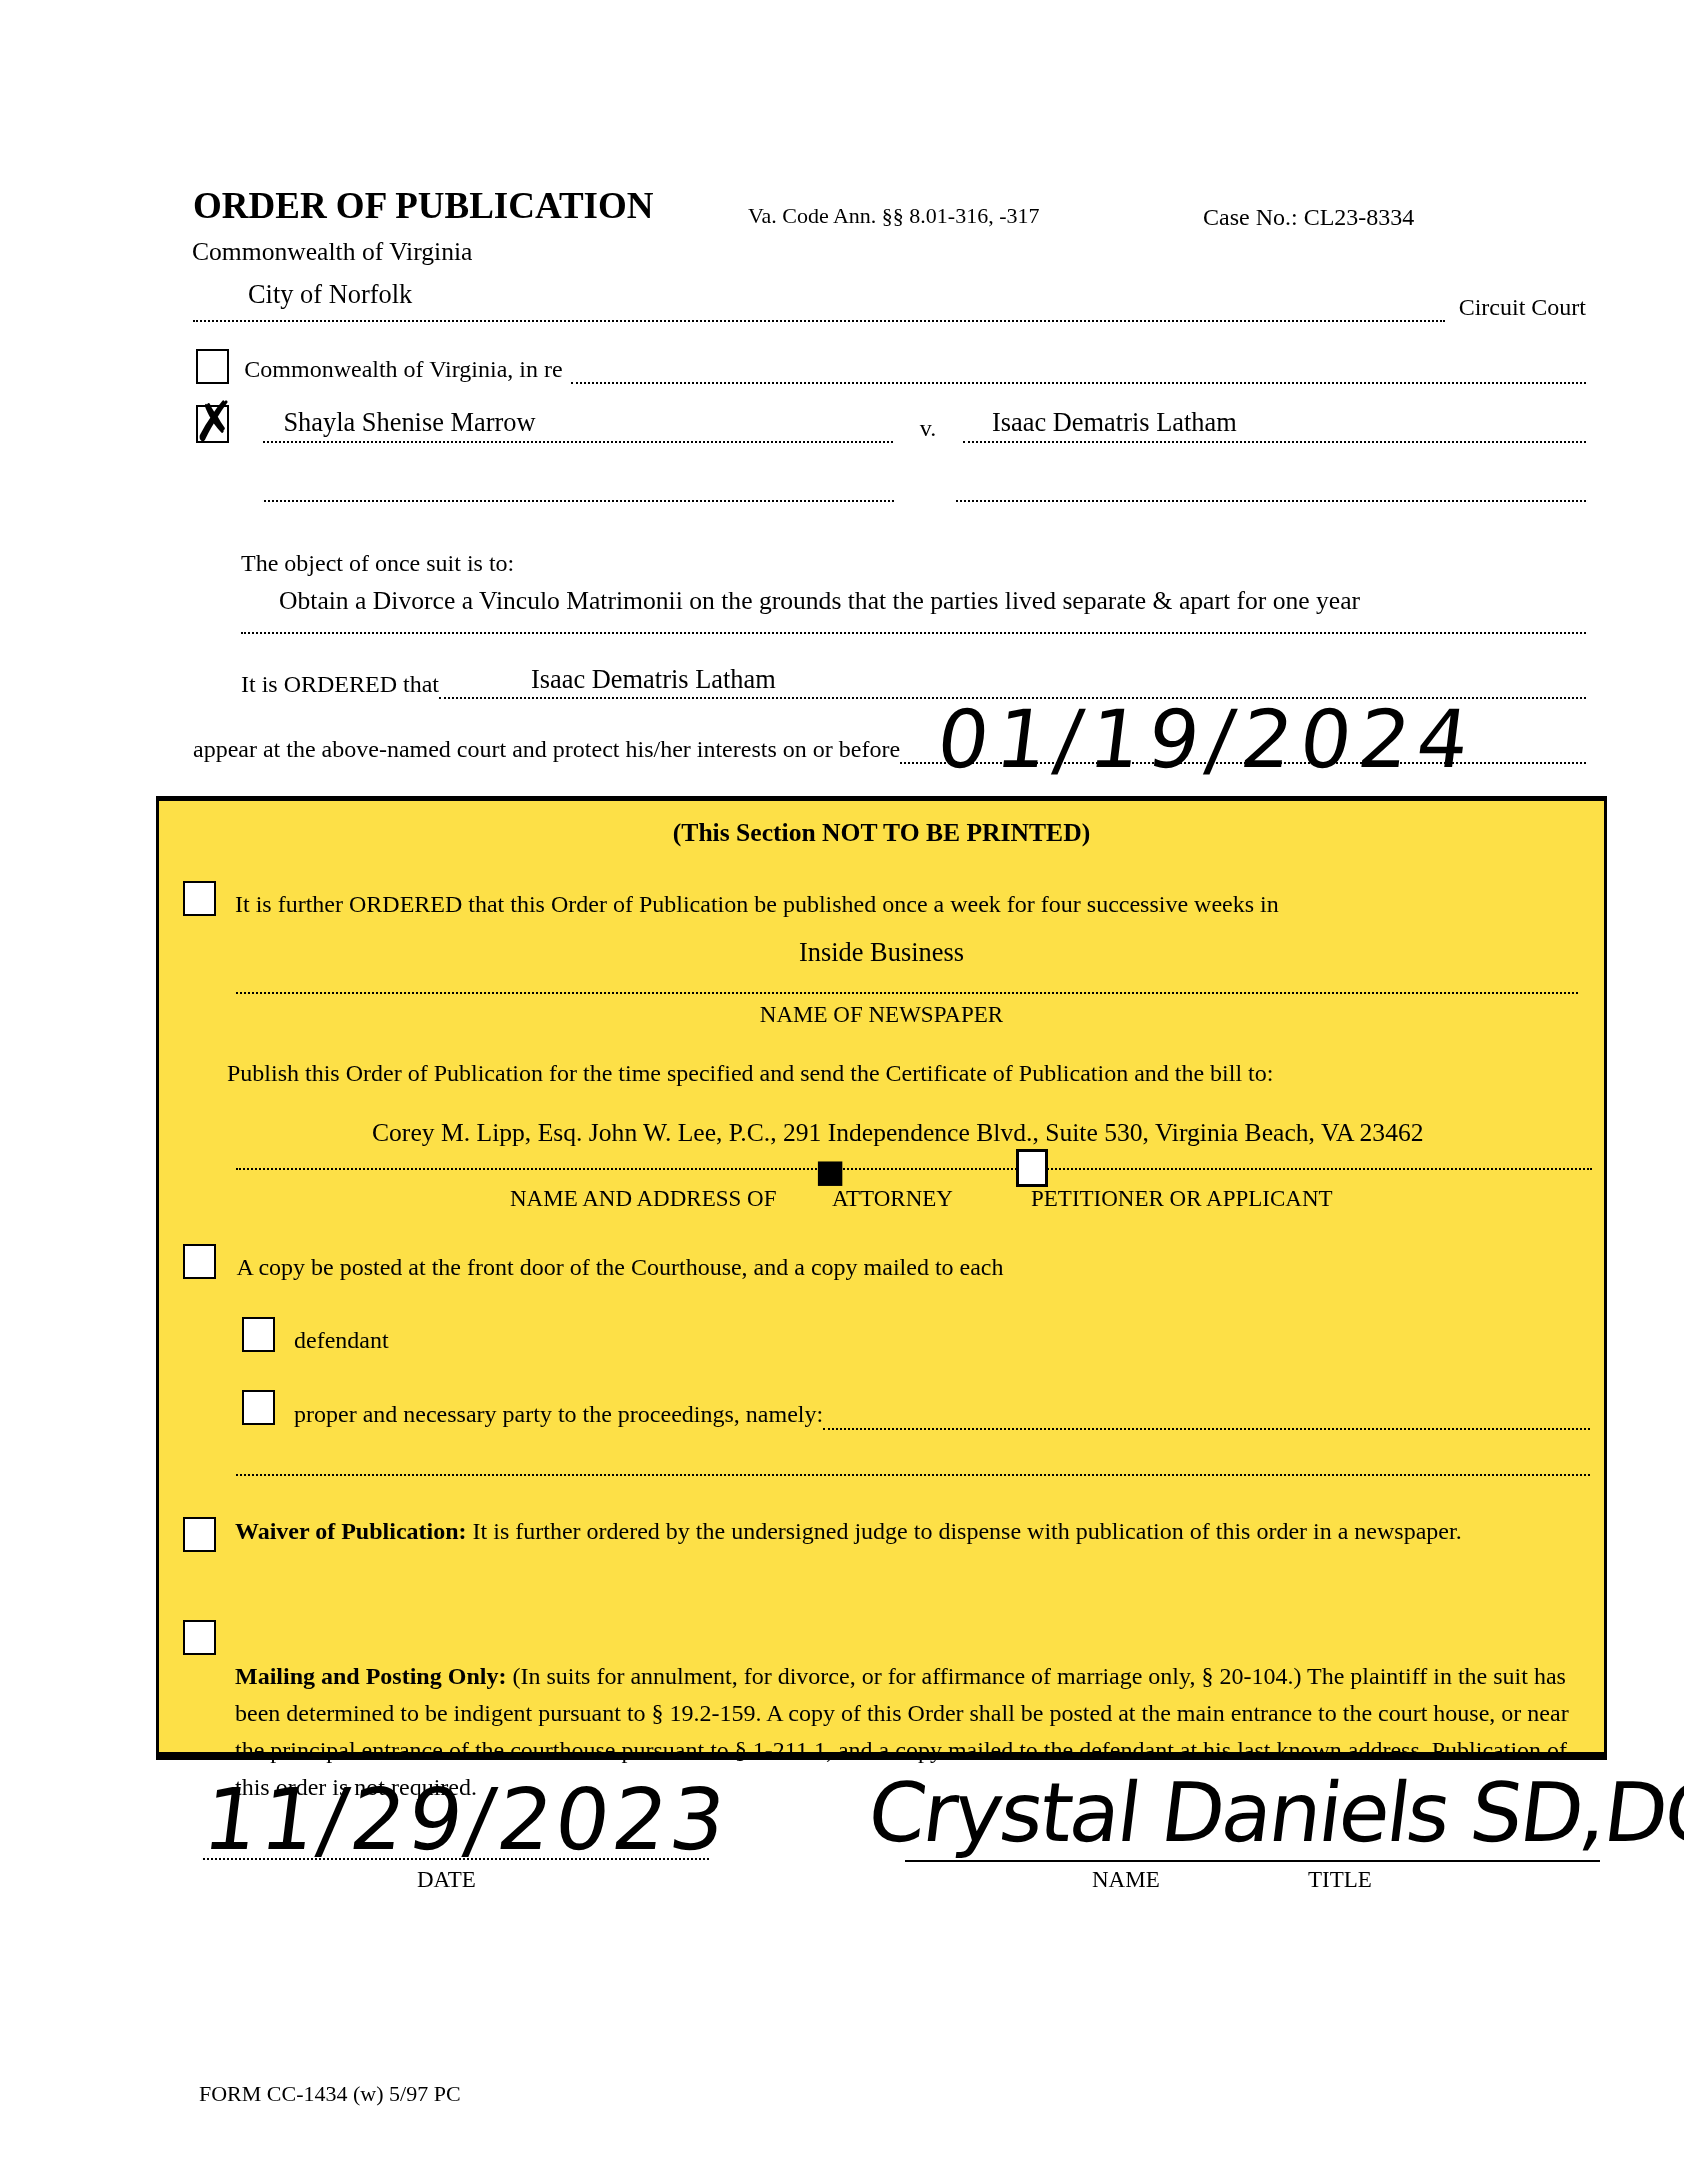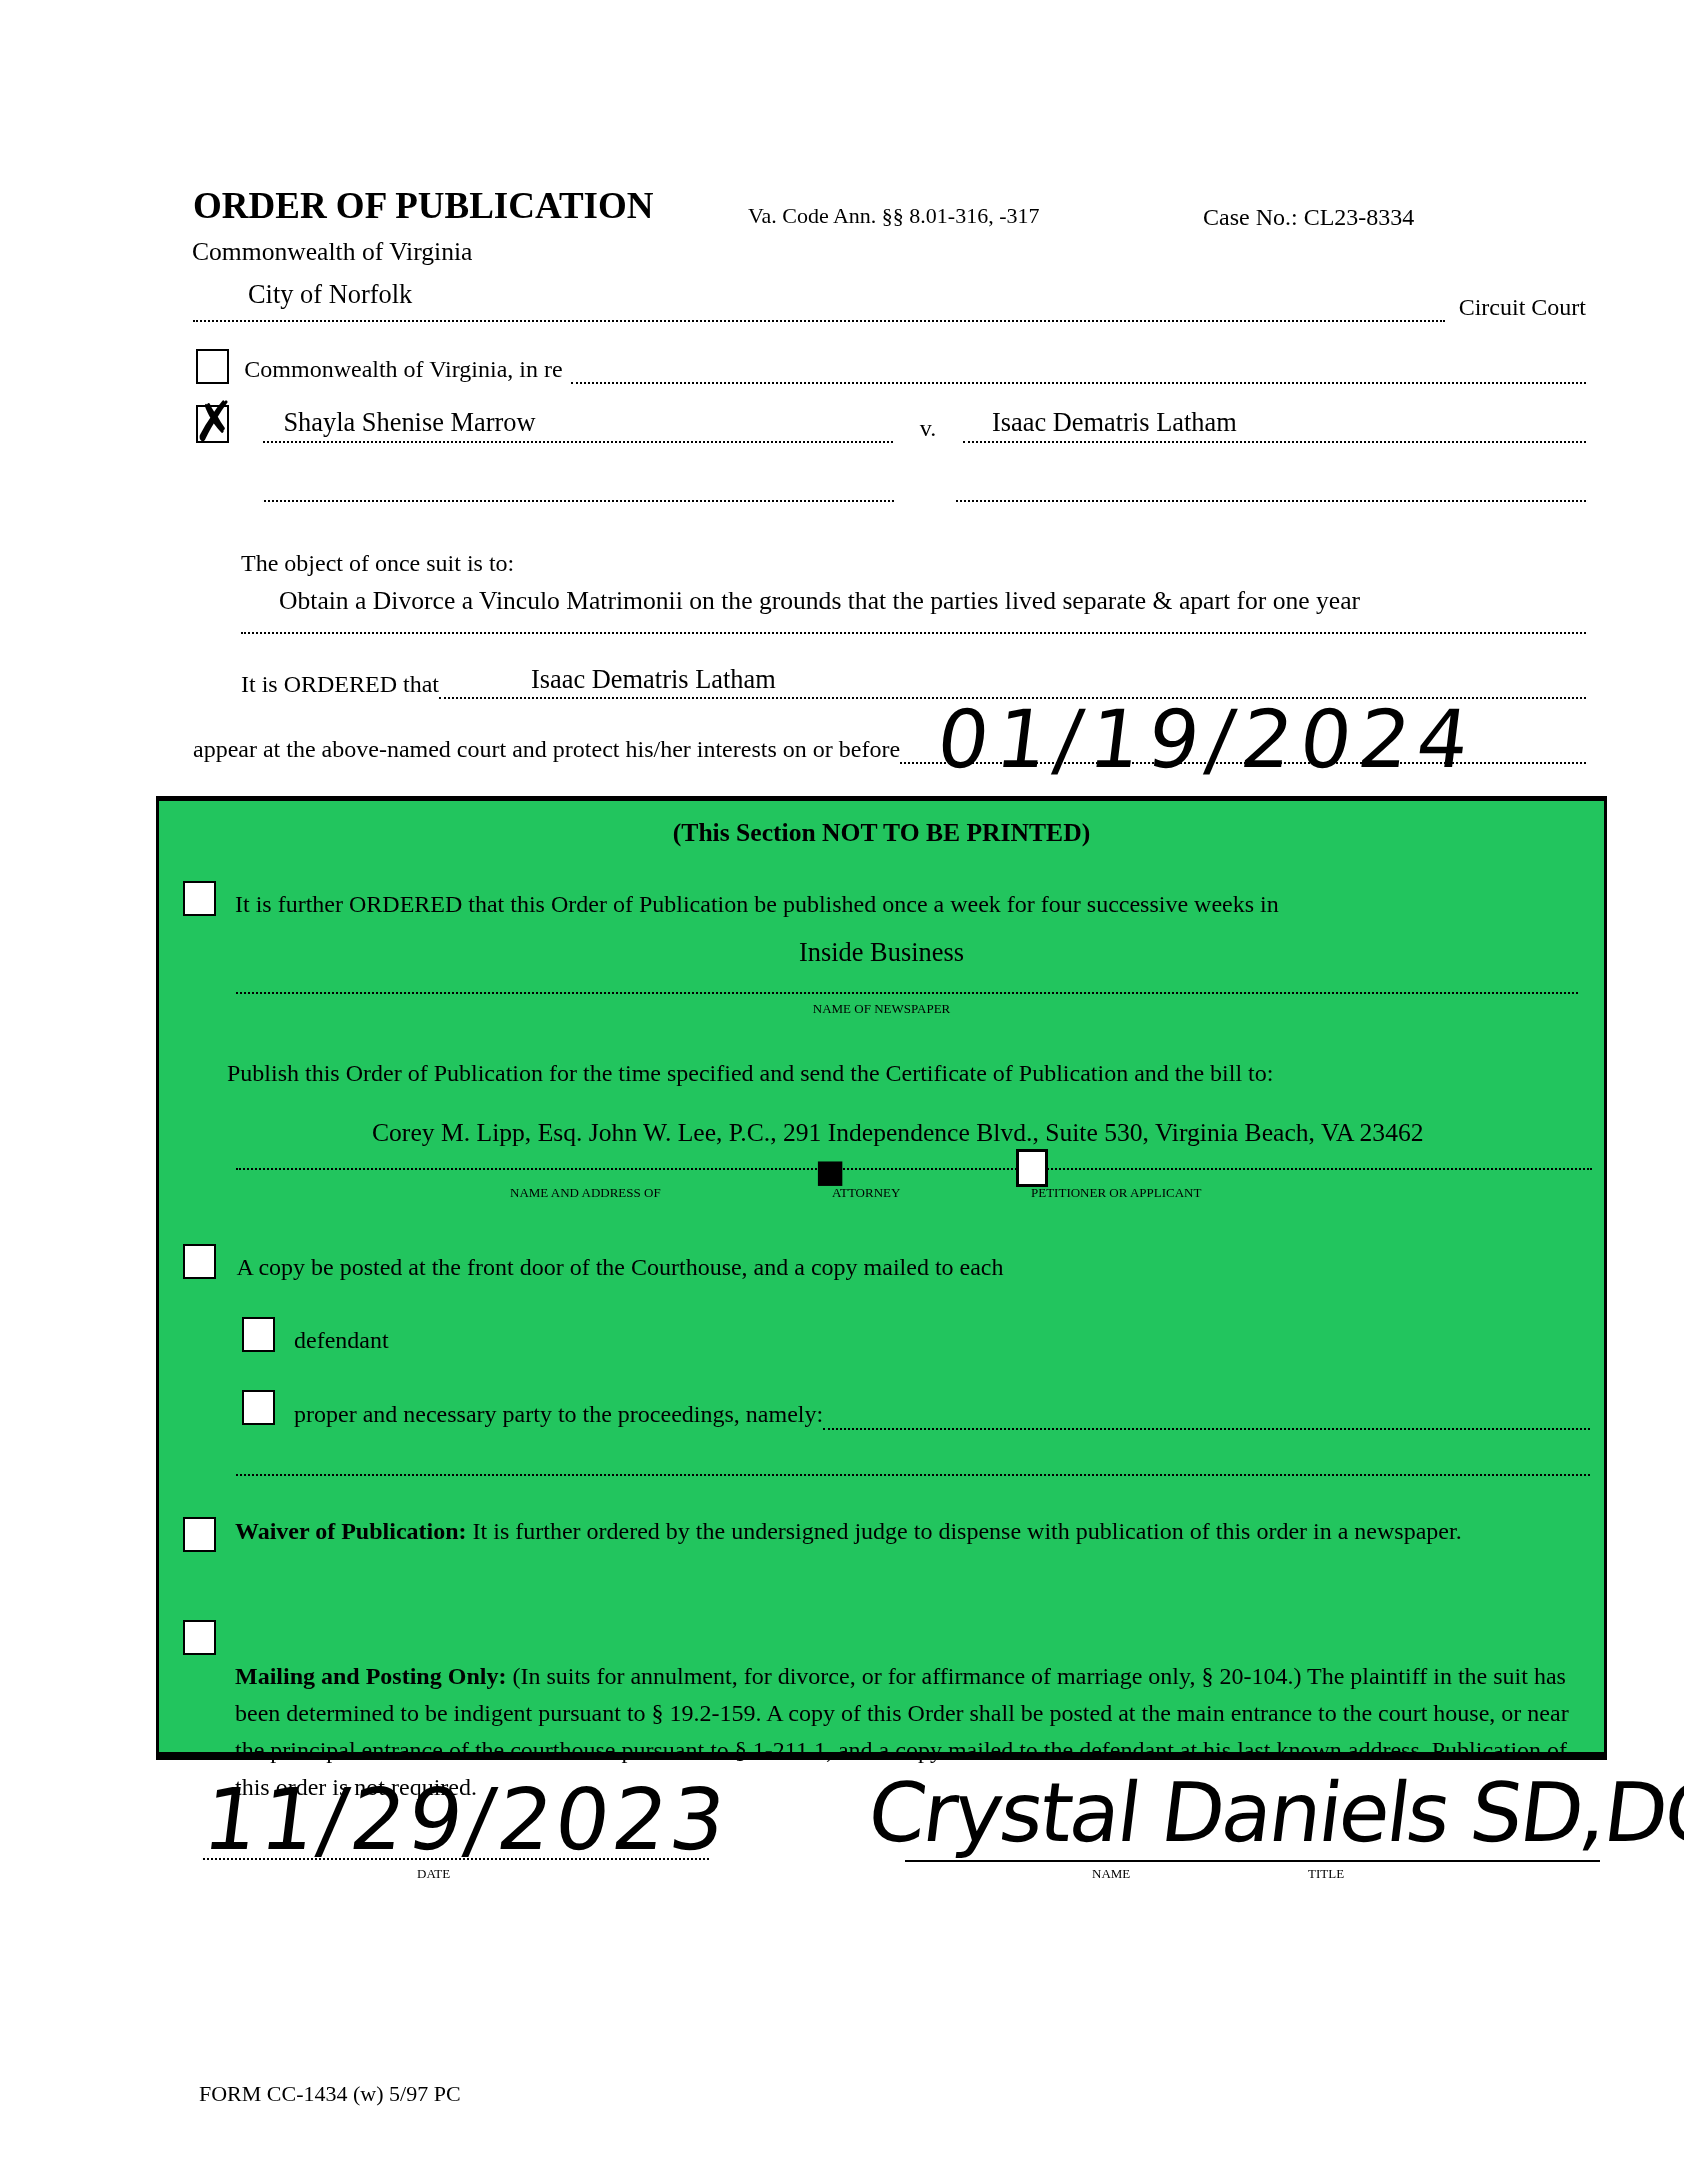--- a/index.html
+++ b/index.html
@@ -1,38 +1,38 @@
 <!DOCTYPE html>
 <html style="font-size:13.6px"><head>
 <meta charset="utf-8">
 <style>
   html,body{margin:0;padding:0;background:#888;}
   .page{
     position:relative;width:1685px;height:2181px;background:#ffffff;
     font-family:"Liberation Serif",serif;color:#000;overflow:hidden;
   }
   .abs{position:absolute;}
-  .f24{font-size:13px;line-height:1.1;}
+  .f24{font-size:23px;line-height:1.1;}
   .f26{font-size:22px;line-height:1.1;}
   .f28{font-size:24px;line-height:1.2;}
   .f30{font-size:25.6px;line-height:1.2;}
   .f31{font-size:26.4px;line-height:1.2;}
   .f44{font-size:37px;line-height:1.05;}
   .bold{font-weight:bold;}
   .center{text-align:center;}
   .nowrap{white-space:nowrap;}
   .fillrow{display:flex;align-items:flex-end;}
   .fill{flex:1;border-bottom:2.6px dotted #000;position:relative;}
   .dot{border-bottom:2.6px dotted #000;}
   .cbx{display:inline-block;flex:0 0 auto;width:29px;height:31px;border:2.6px solid #000;background:#fff;position:relative;}
   .xmark{position:absolute;left:-6px;top:-12px;font-family:"DejaVu Sans",sans-serif;font-size:53px;line-height:53px;transform:rotate(-5deg);}
   .hand{font-family:"DejaVu Sans",sans-serif;transform:skewX(-7deg);white-space:nowrap;}
   .box{
     position:absolute;left:156px;top:796px;width:1451px;height:964px;
-    border:3.4px solid #000;border-top-width:5.1px;border-bottom-width:8.5px;background:#22c55e;box-sizing:border-box;
+    border:3.4px solid #000;border-top-width:5.1px;border-bottom-width:8.5px;background:#fde047;box-sizing:border-box;
   }
   .markerFilled{position:absolute;font-size:32px;line-height:25.6px;font-family:"DejaVu Sans",sans-serif;}
   .openbox{position:absolute;width:25.6px;height:32px;border:3.4px solid #000;background:#fff;}
   .solidline{border-bottom:2.6px solid #000;}
   p{margin:0;}
 </style>
 </head>
 <body>
 
 <div class="page">

